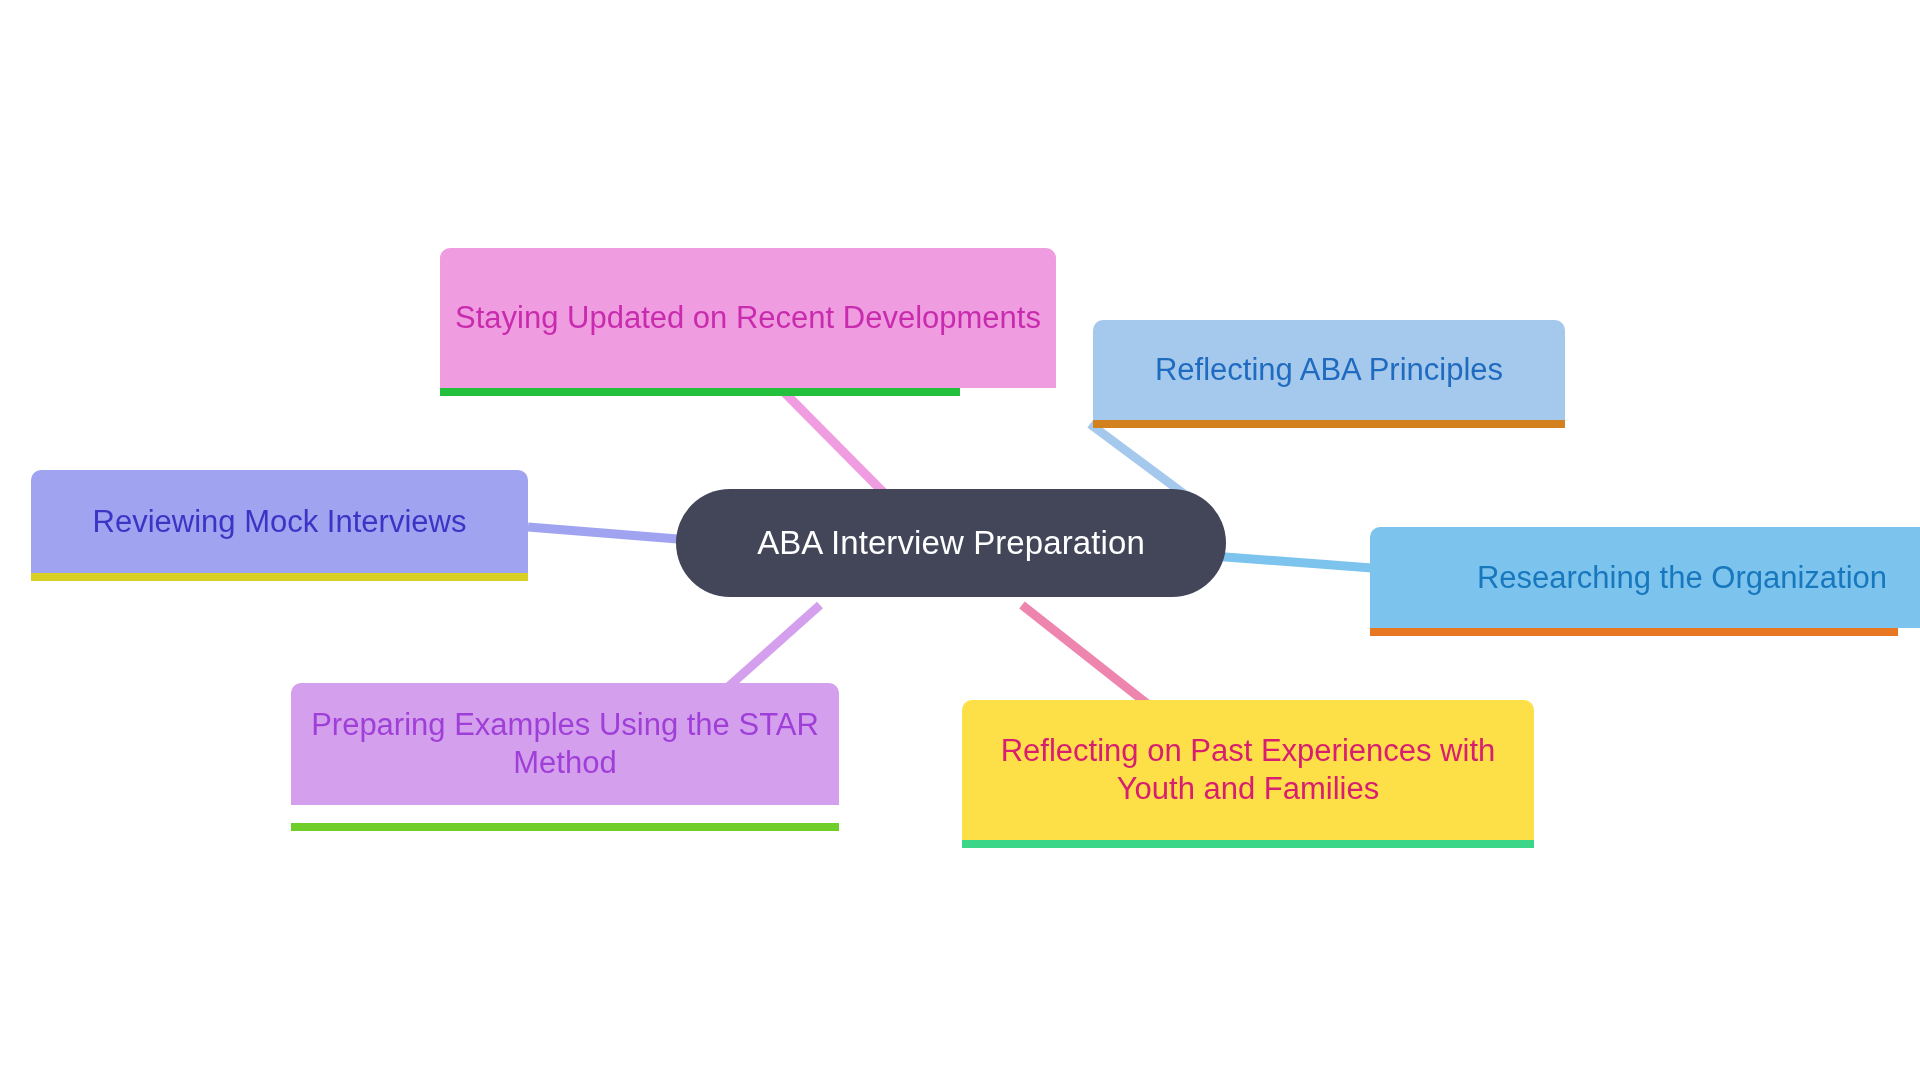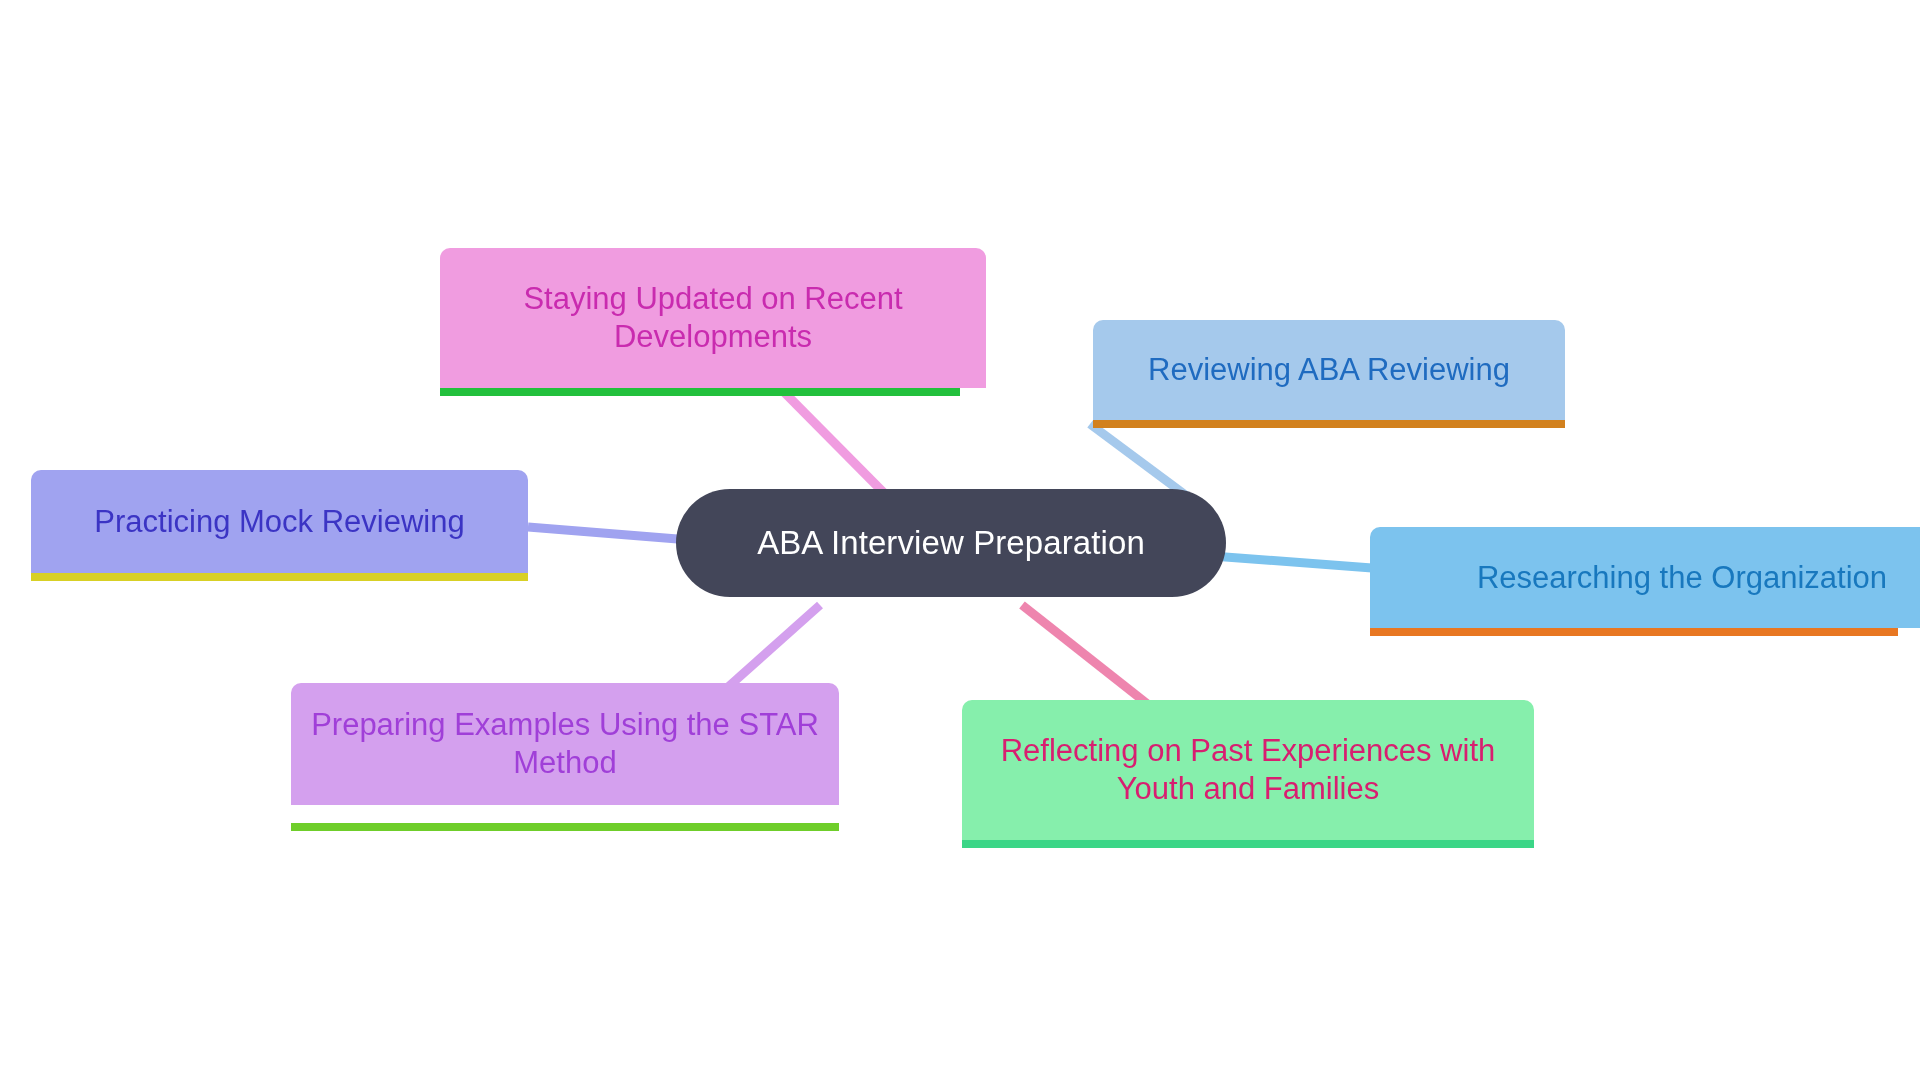--- a/index.html
+++ b/index.html
@@ -63,35 +63,35 @@
       <line x1="820" y1="605" x2="700" y2="712" stroke="#D4A0EE" stroke-width="9" stroke-linecap="butt"></line>
       <line x1="1022" y1="605" x2="1150" y2="706" stroke="#EE85AE" stroke-width="9" stroke-linecap="butt"></line>
     </svg>
   <div id="node-layer">
       <div class="node-accent" style="left: 440px; top: 388px; width: 520px; background: rgb(34, 192, 60);"></div>
       <div class="node-accent" style="left: 1093px; top: 420px; width: 472px; background: rgb(210, 129, 30);"></div>
       <div class="node-accent" style="left: 31px; top: 573px; width: 497px; background: rgb(216, 208, 37);"></div>
       <div class="node-accent" style="left: 1370px; top: 628px; width: 528px; background: rgb(232, 119, 34);"></div>
       <div class="node-accent" style="left: 291px; top: 823px; width: 548px; background: rgb(111, 206, 42);"></div>
       <div class="node-accent" style="left: 962px; top: 840px; width: 572px; background: rgb(59, 214, 135);"></div>
-      <div class="node" id="node-staying-updated" style="left: 440px; top: 248px; width: 546px; height: 140px; background: rgb(240, 156, 224); color: rgb(201, 43, 175); font-size: 31px;">
+      <div class="node" id="node-staying-updated" style="left: 440px; top: 248px; width: 616px; height: 140px; background: rgb(240, 156, 224); color: rgb(201, 43, 175); font-size: 31px;">
         <span class="node-label">Staying Updated on Recent Developments</span>
       </div>
       <div class="node" id="node-reviewing-aba-principles" style="left: 1093px; top: 320px; width: 472px; height: 100px; background: rgb(165, 201, 236); color: rgb(31, 107, 192); font-size: 31px;">
-        <span class="node-label">Reviewing ABA Reviewing</span>
+        <span class="node-label">Reflecting ABA Principles</span>
       </div>
       <div class="node" id="node-practicing-mock-interviews" style="left: 31px; top: 470px; width: 497px; height: 103px; background: rgb(160, 163, 240); color: rgb(59, 52, 196); font-size: 31px;">
-        <span class="node-label">Practicing Mock Reviewing</span>
+        <span class="node-label">Reviewing Mock Interviews</span>
       </div>
       <div class="node" id="node-researching-the-organization" style="left: 1370px; top: 527px; width: 624px; height: 101px; background: rgb(124, 195, 238); color: rgb(24, 120, 190); font-size: 31px;">
         <span class="node-label">Researching the Organization</span>
       </div>
       <div class="node" id="node-preparing-examples-star" style="left: 291px; top: 683px; width: 548px; height: 122px; background: rgb(212, 160, 238); color: rgb(160, 63, 216); font-size: 31px;">
         <span class="node-label">Preparing Examples Using the STAR Method</span>
       </div>
-      <div class="node" id="node-reflecting-past-experiences" style="left: 962px; top: 700px; width: 572px; height: 140px; background: #86efac; color: rgb(216, 30, 112); font-size: 31px;">
+      <div class="node" id="node-reflecting-past-experiences" style="left: 962px; top: 700px; width: 572px; height: 140px; background: #fde047; color: rgb(216, 30, 112); font-size: 31px;">
         <span class="node-label">Reflecting on Past Experiences with Youth and Families</span>
       </div>
       <div class="node" id="node-root" style="left: 676px; top: 489px; width: 550px; height: 108px; background: rgb(67, 70, 89); color: rgb(255, 255, 255); font-size: 33px;">
         <span class="node-label">ABA Interview Preparation</span>
       </div>
     </div>
 </div>
 
 </body></html>

